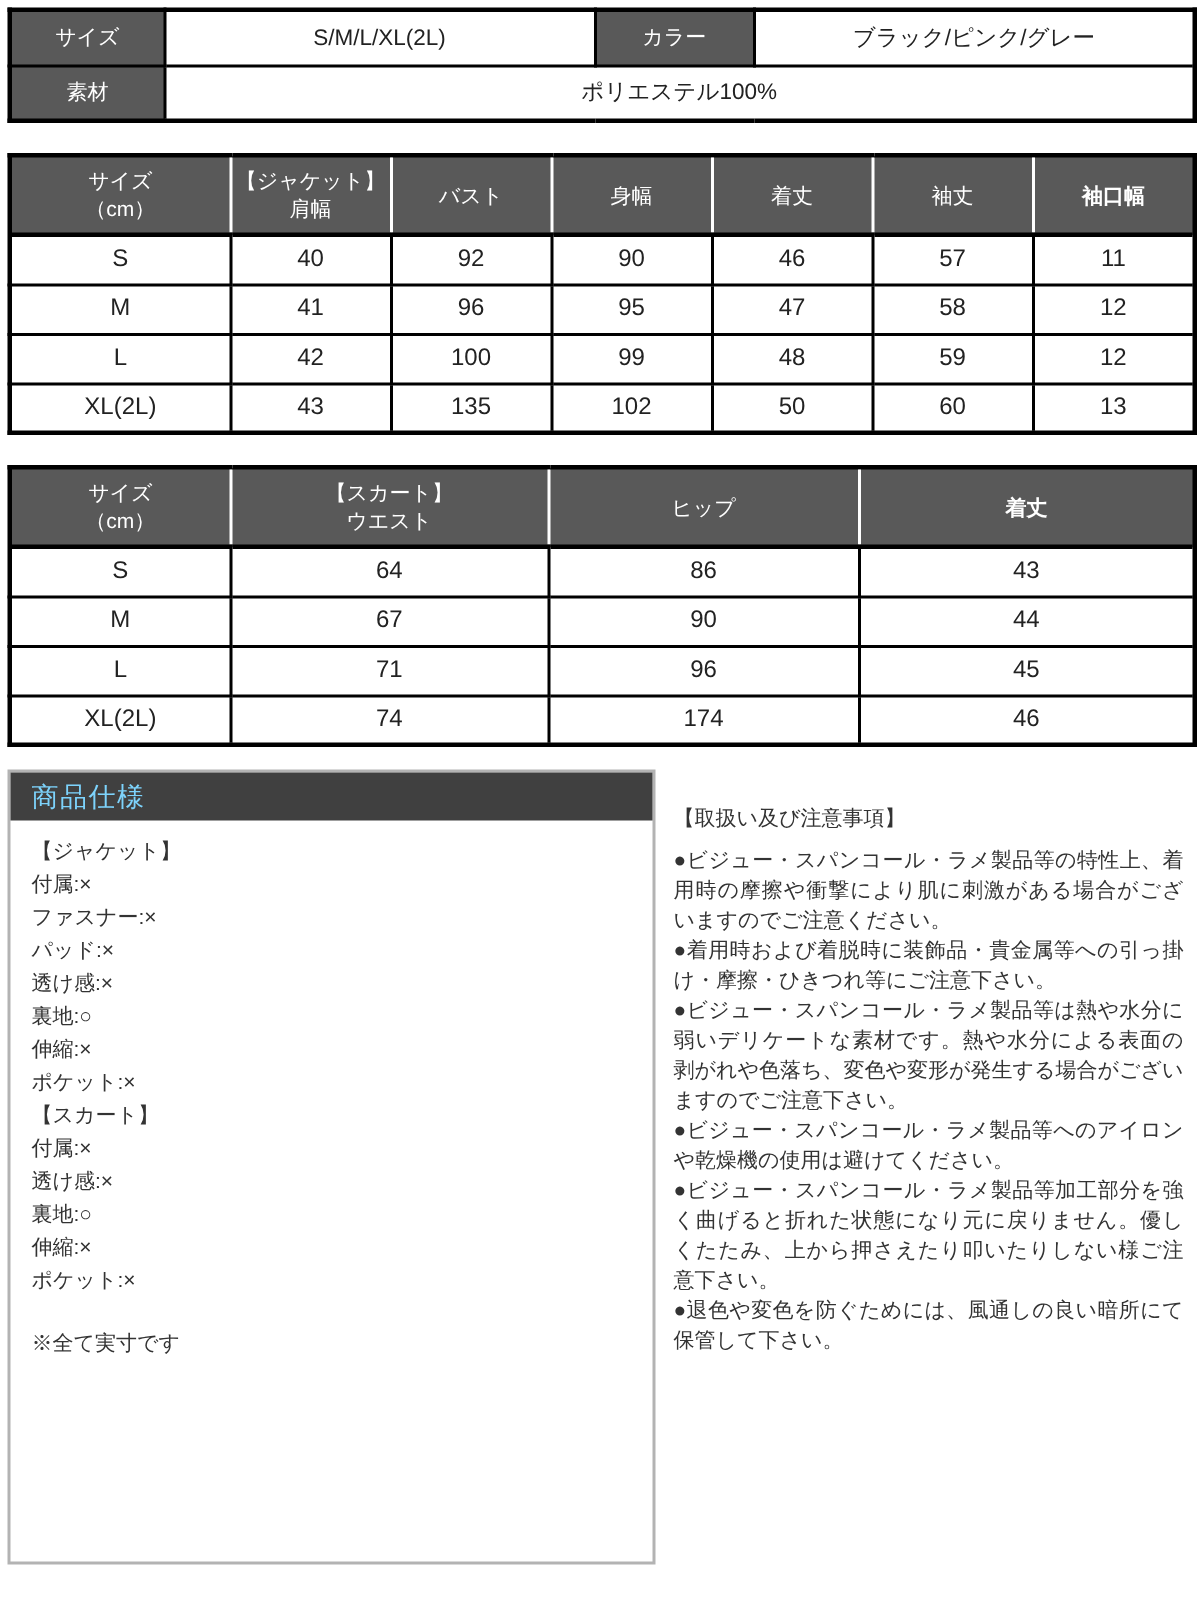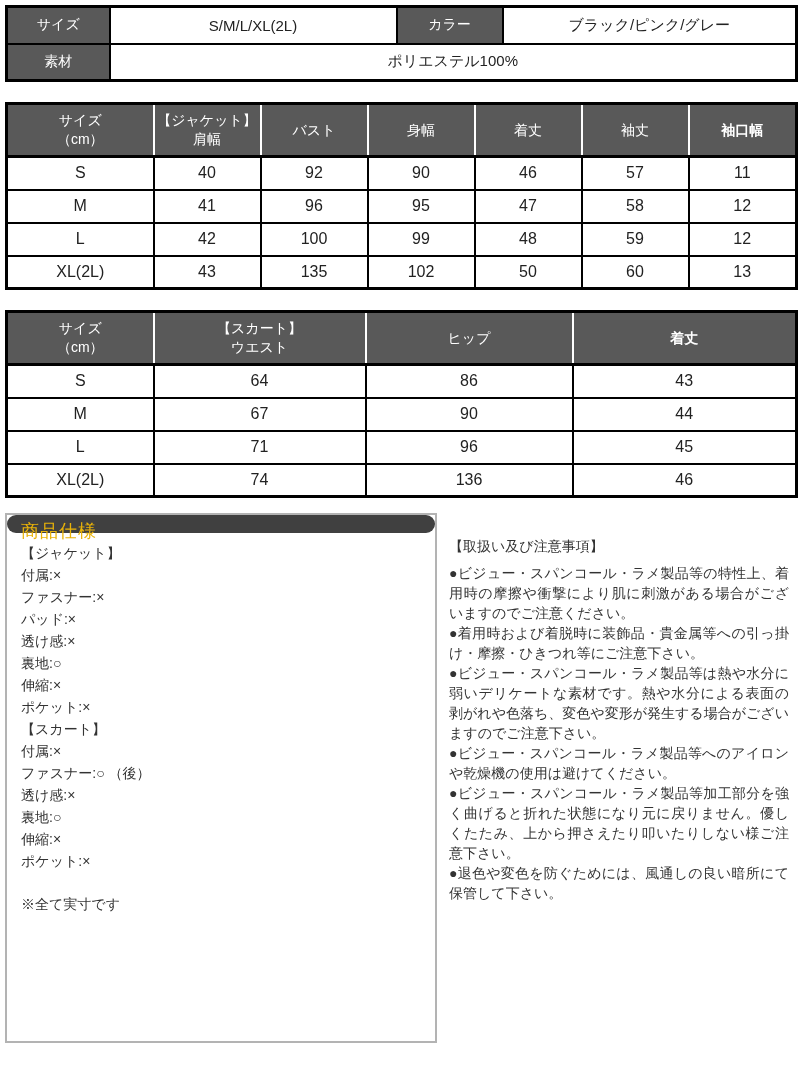--- a/index.html
+++ b/index.html
@@ -38,26 +38,25 @@
   
   .bottom { display: flex; margin-top: 15px; align-items: flex-start; }
 
   .spec-box {
     width: 432px; height: 530px;
     border: 2px solid #b3b3b3;
     background: #fff;
     flex: none;
   }
   .spec-title-bar {
-    background: #404040; color: #eab308;
-    height: 18px; line-height: 33px;
+    background: #404040; color: #7dd3fc;
+    height: 32px; line-height: 33px;
     padding-left: 14px;
     font-size: 18px;
     letter-spacing: 1px;
-    border-radius: 12px;
   }
   .spec-body { padding: 9px 14px; font-size: 14px; color: #333; }
   .spec-line { line-height: 22px; height: 22px; white-space: nowrap; }
   .spec-note { margin-top: 22px; line-height: 22px; font-family: Liberation Mono, monospace; }
 
   .notes {
     flex: 1;
     padding: 24px 6px 0 12px;
     font-size: 14px;
     color: #333;
@@ -189,21 +188,21 @@
   </tr>
   <tr>
     <td>L</td>
     <td>71</td>
     <td>96</td>
     <td>45</td>
   </tr>
   <tr>
     <td>XL(2L)</td>
     <td>74</td>
-    <td>136</td>
+    <td>174</td>
     <td>46</td>
   </tr>
 </tbody>
   </table>
 
 <div class="bottom">
 
   <div class="spec-box">
     <div class="spec-title-bar">
       <span>商品仕様</span>
@@ -212,21 +211,20 @@
       <div class="spec-line">【ジャケット】</div>
       <div class="spec-line">付属:×</div>
       <div class="spec-line">ファスナー:×</div>
       <div class="spec-line">パッド:×</div>
       <div class="spec-line">透け感:×</div>
       <div class="spec-line">裏地:○</div>
       <div class="spec-line">伸縮:×</div>
       <div class="spec-line">ポケット:×</div>
       <div class="spec-line">【スカート】</div>
       <div class="spec-line">付属:×</div>
-      <div class="spec-line">ファスナー:○ （後）</div>
       <div class="spec-line">透け感:×</div>
       <div class="spec-line">裏地:○</div>
       <div class="spec-line">伸縮:×</div>
       <div class="spec-line">ポケット:×</div>
       <div class="spec-note">※全て実寸です</div>
     </div>
   </div>
 
   <div class="notes">
     <div class="notes-heading">【取扱い及び注意事項】</div>

